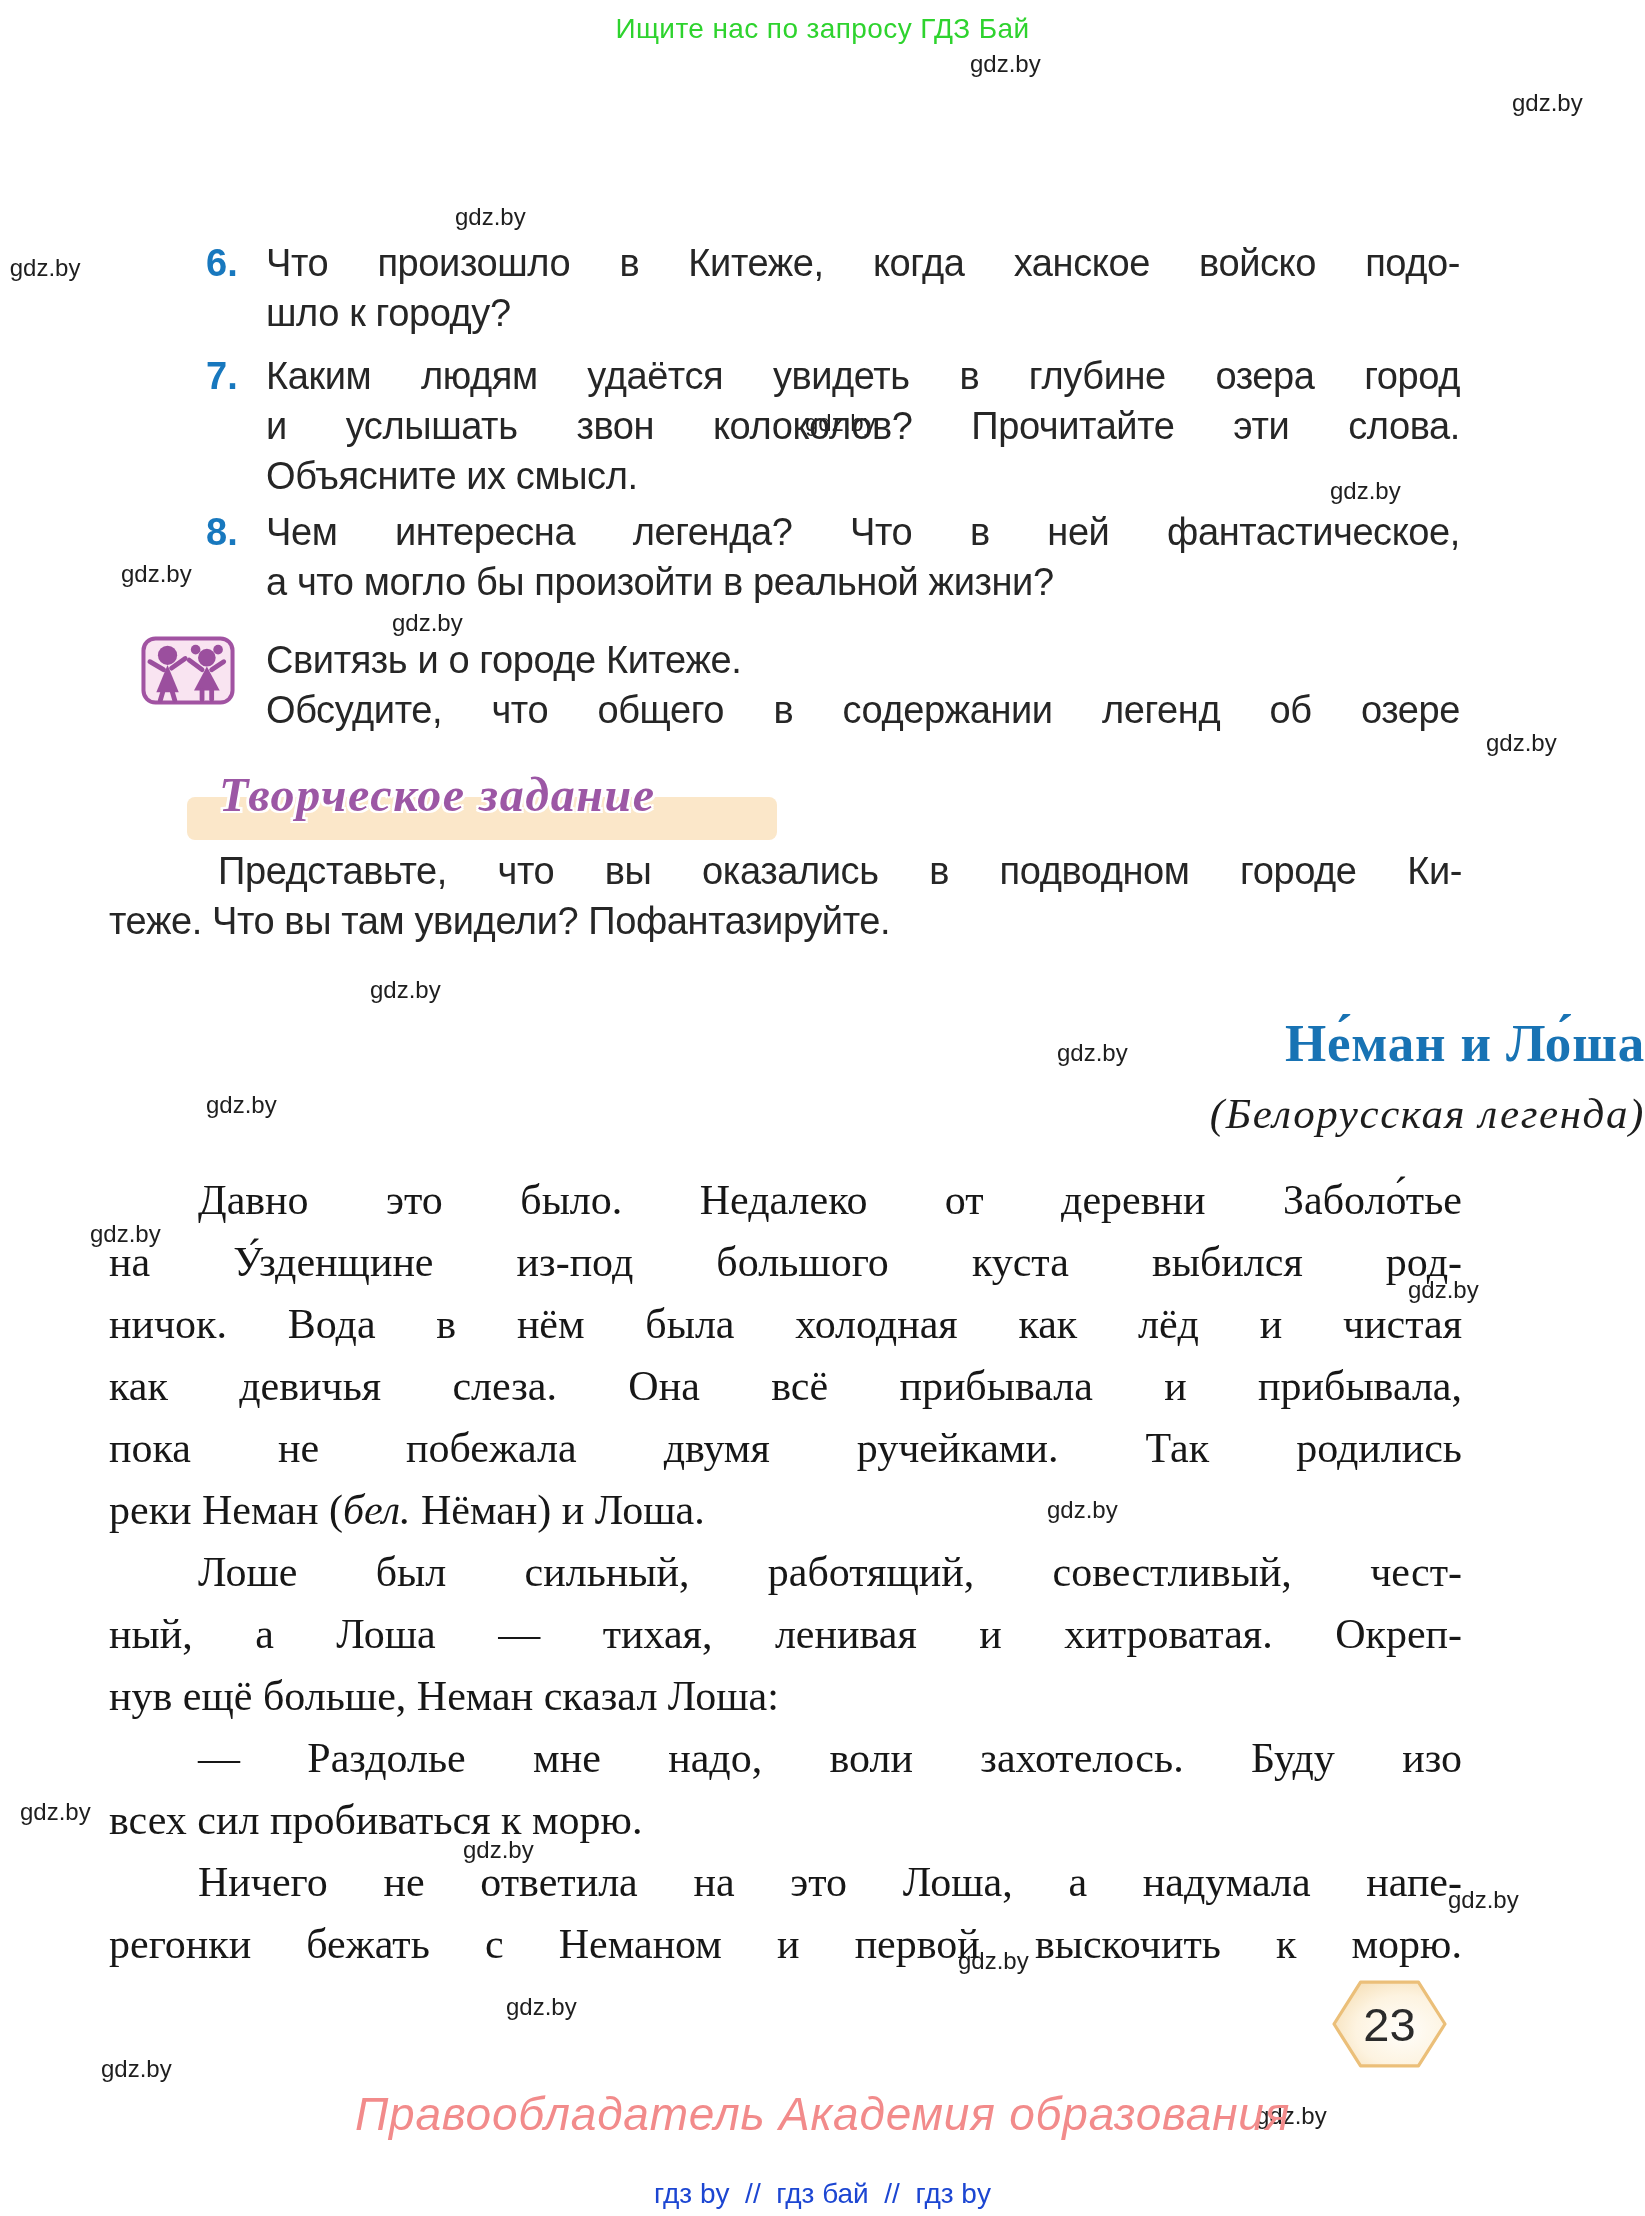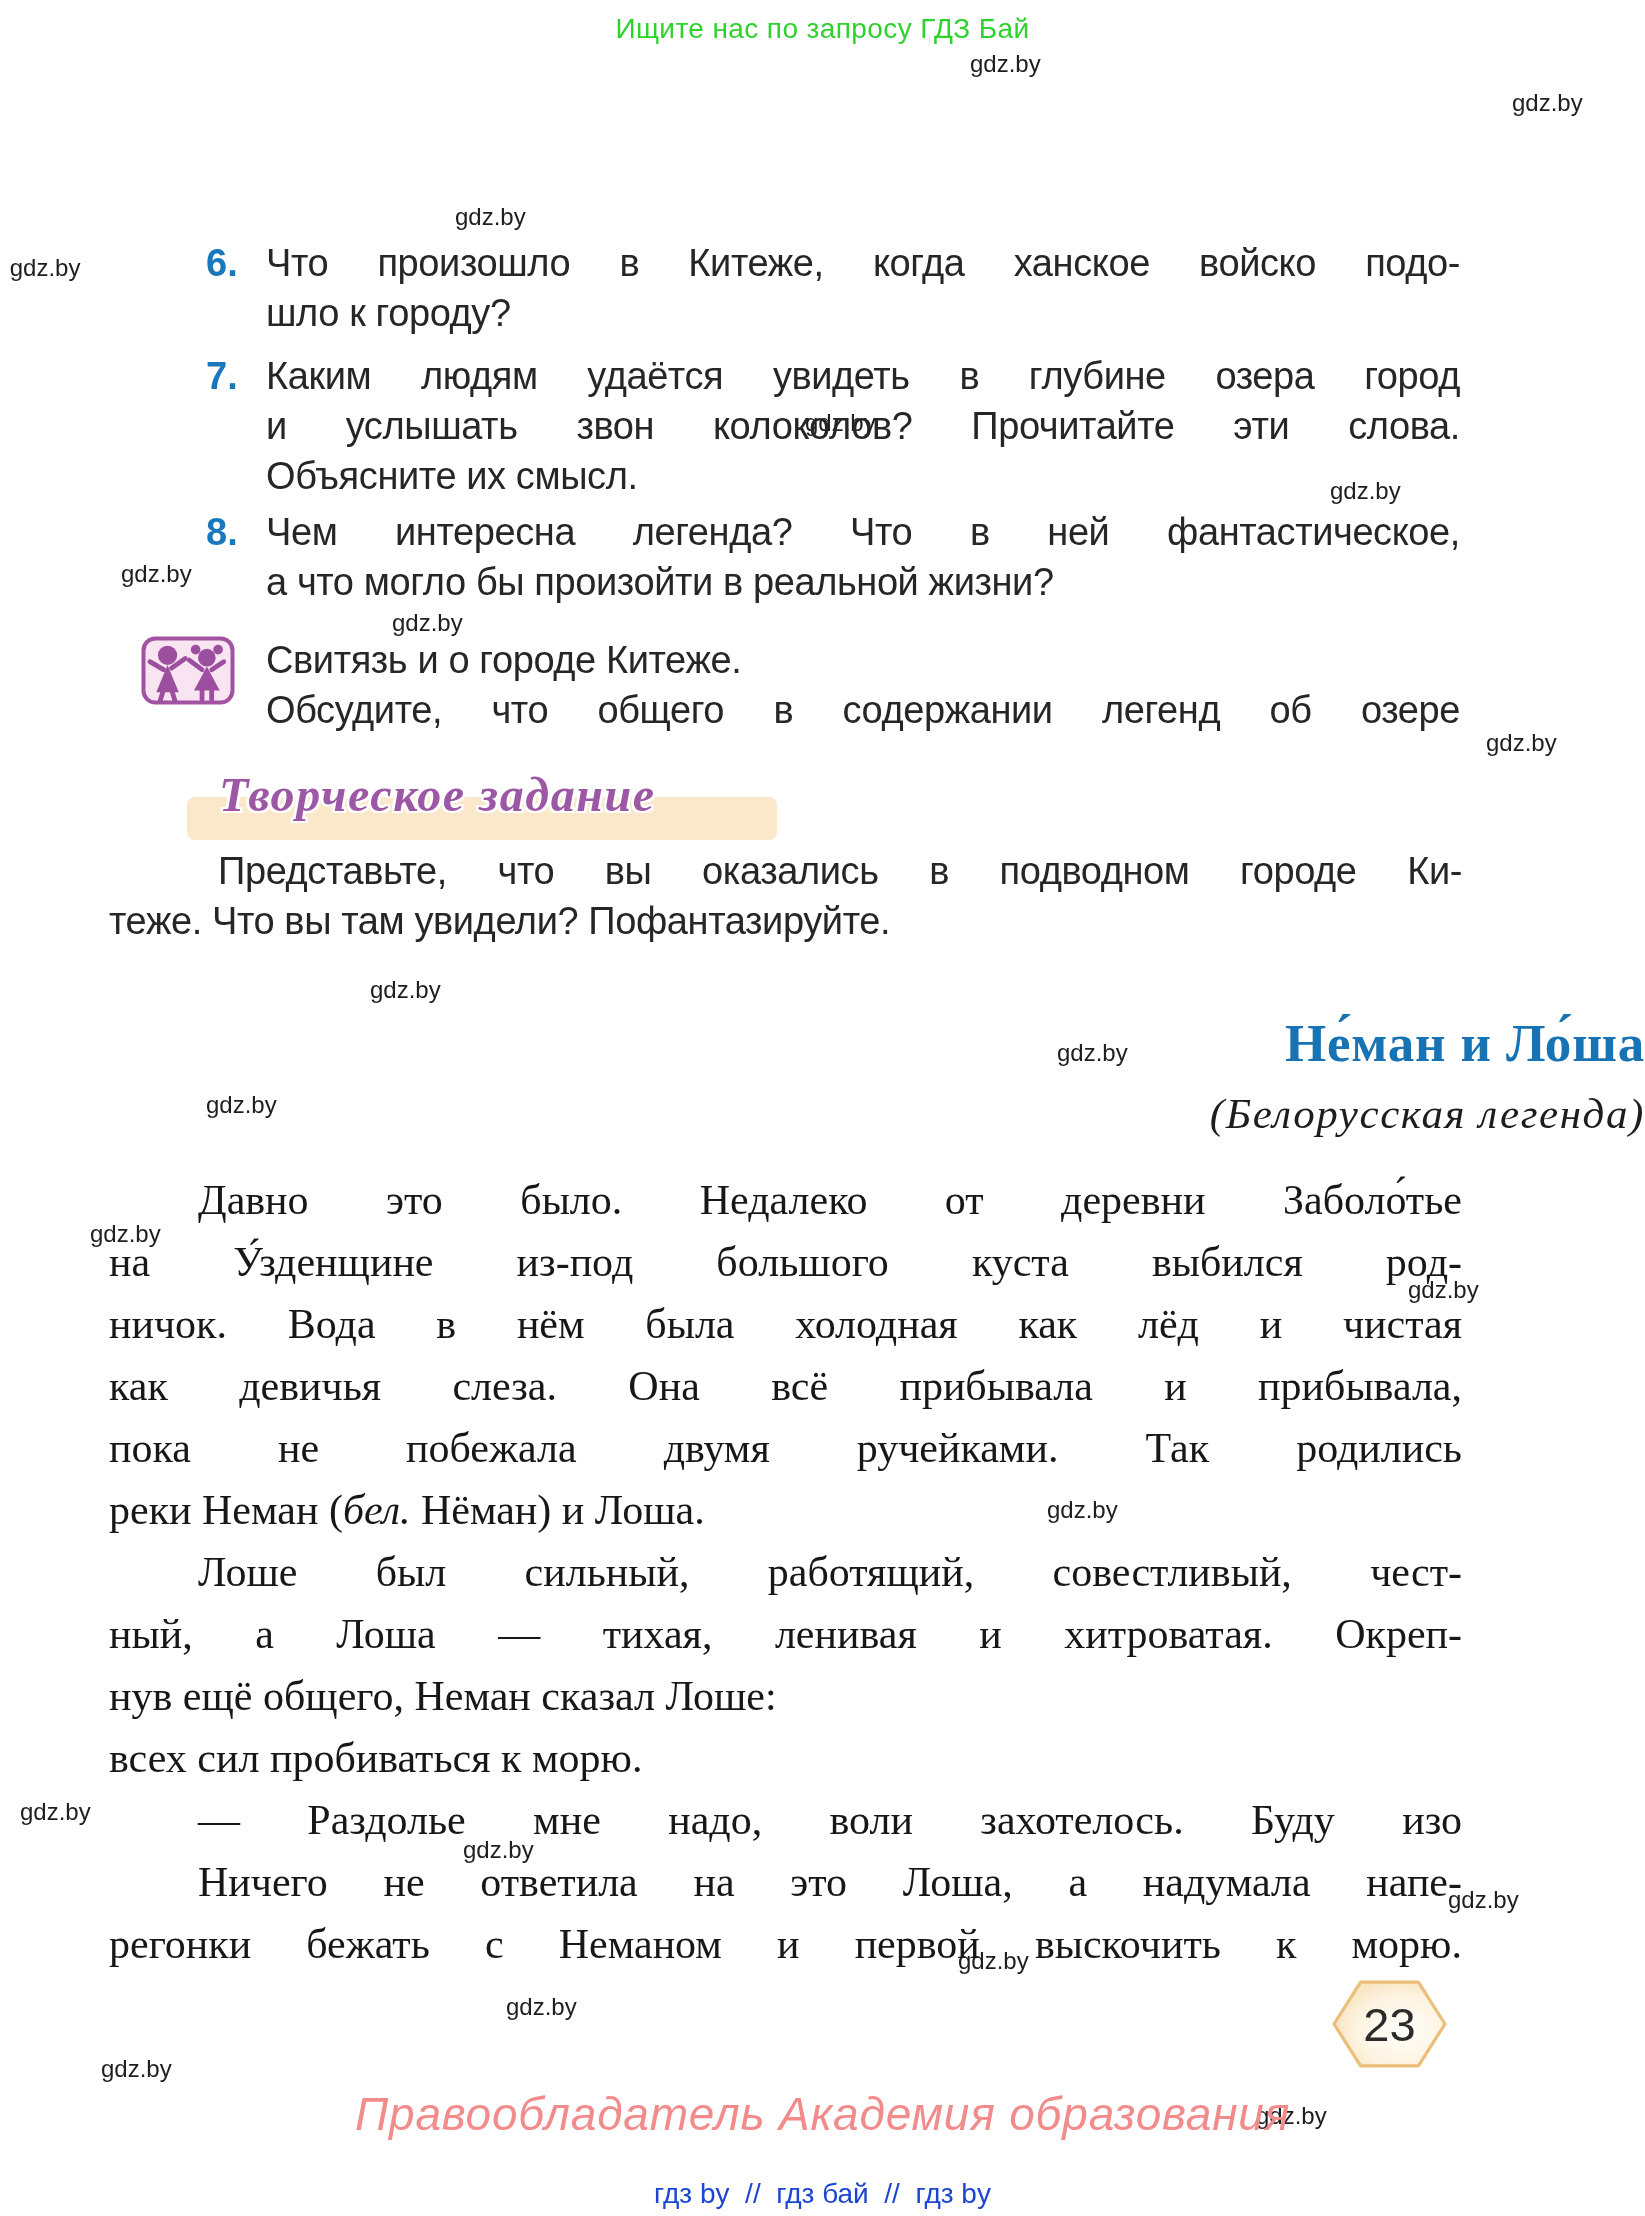--- a/index.html
+++ b/index.html
@@ -158,23 +158,23 @@
 
   <div class="legend">
     <div class="t-line just ind">Давно это было. Недалеко от деревни Заболо́тье</div>
     <div class="t-line just">на У́зденщине из-под большого куста выбился род-</div>
     <div class="t-line just">ничок. Вода в нём была холодная как лёд и чистая</div>
     <div class="t-line just">как девичья слеза. Она всё прибывала и прибывала,</div>
     <div class="t-line just">пока не побежала двумя ручейками. Так родились</div>
     <div class="t-line"><span>реки Неман (</span><i>бел.</i><span> Нёман) и Лоша.</span></div>
     <div class="t-line just ind">Лоше был сильный, работящий, совестливый, чест-</div>
     <div class="t-line just">ный, а Лоша — тихая, ленивая и хитроватая. Окреп-</div>
-    <div class="t-line">нув ещё общего, Неман сказал Лоше:</div>
+    <div class="t-line">нув ещё больше, Неман сказал Лоша:</div>
+    <div class="t-line just ind">— Раздолье мне надо, воли захотелось. Буду изо</div>
     <div class="t-line">всех сил пробиваться к морю.</div>
-    <div class="t-line just ind">— Раздолье мне надо, воли захотелось. Буду изо</div>
     <div class="t-line just ind">Ничего не ответила на это Лоша, а надумала напе-</div>
     <div class="t-line just">регонки бежать с Неманом и первой выскочить к морю.</div>
   </div>
 
   <div class="badge">
     <svg width="119" height="92" viewBox="0 0 148 114">
       <defs>
         <radialGradient id="hexg" cx="0.62" cy="0.58" r="0.85">
           <stop offset="0" stop-color="#fffefb"></stop>
           <stop offset="0.5" stop-color="#fdf3e0"></stop>

